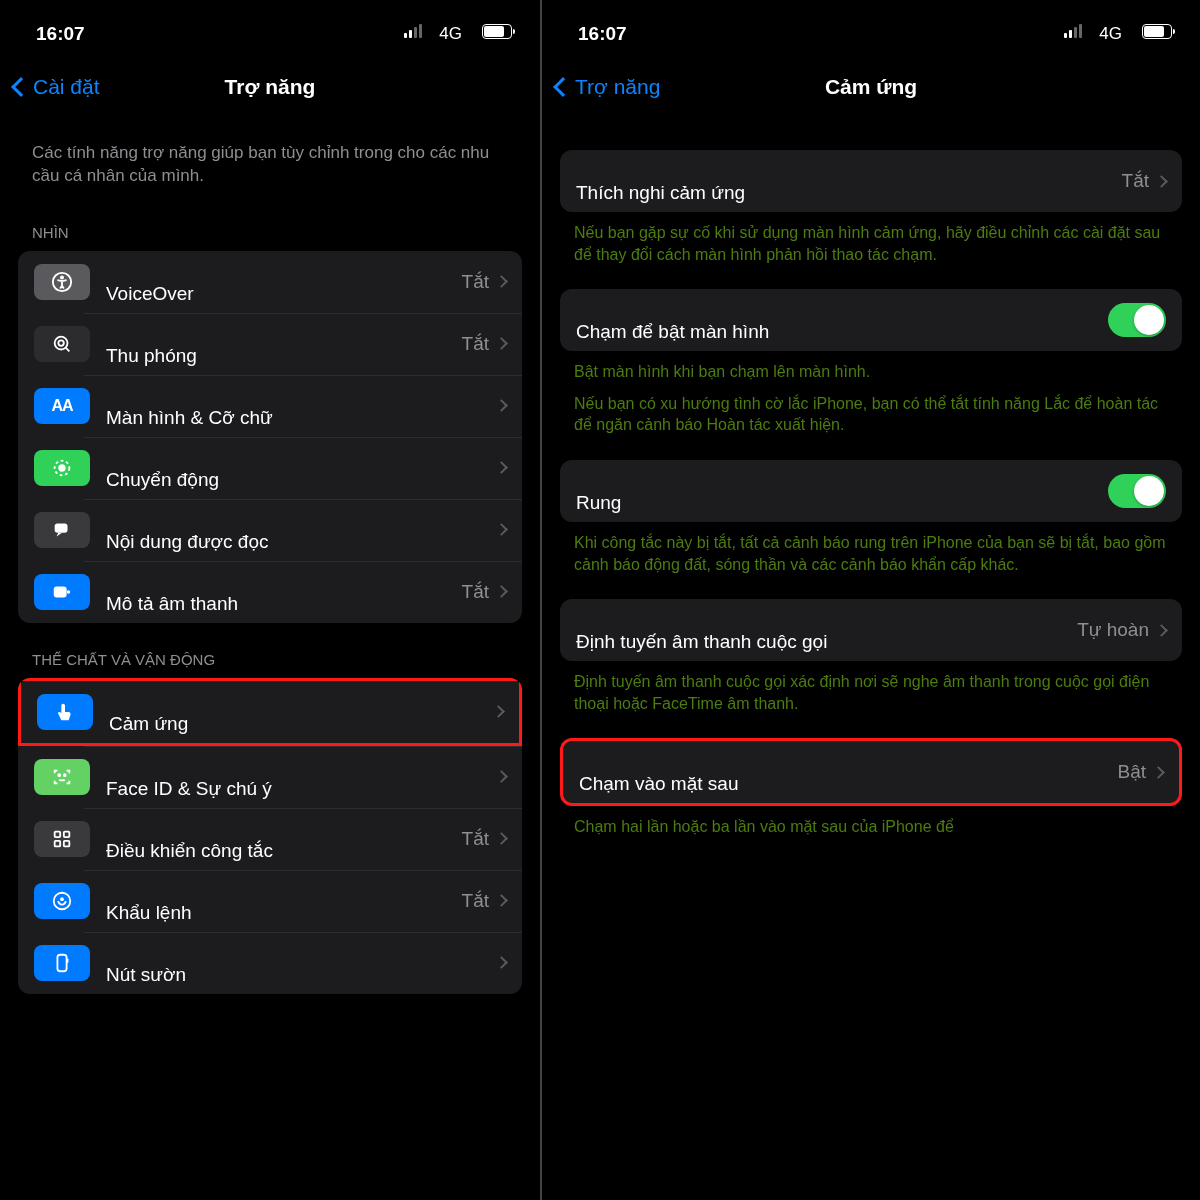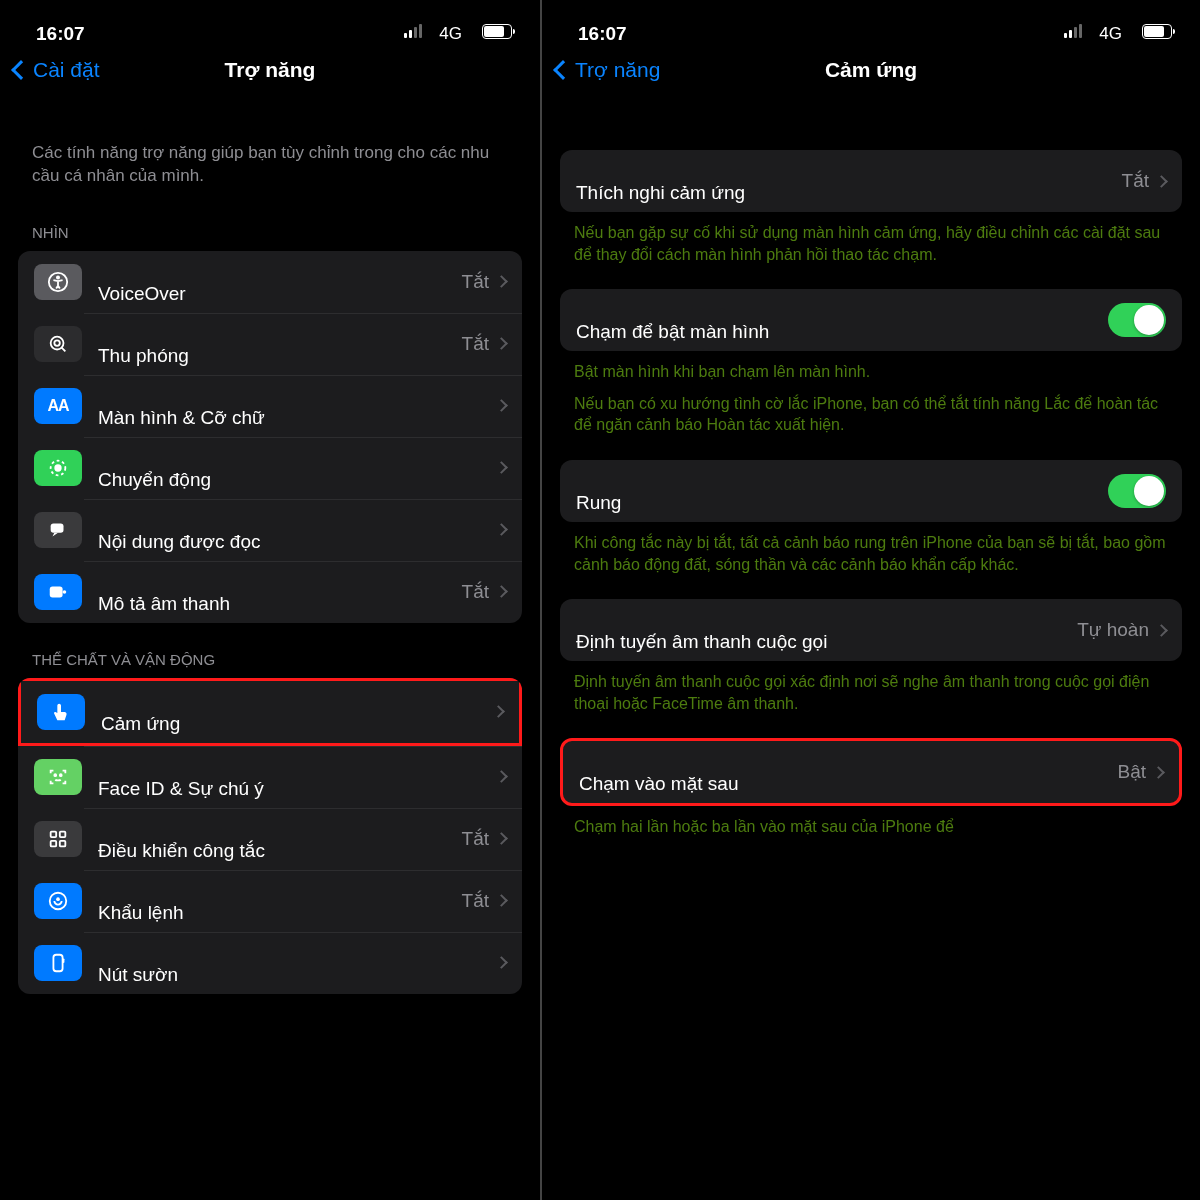--- a/index.html
+++ b/index.html
@@ -50,21 +50,21 @@
   .battery::after {
     content:""; position:absolute; right:-4px; top:4px;
     width:2px; height:5px; background:#fff; border-radius:0 2px 2px 0;
   }
   .battery .fill {
     position:absolute; left:1px; top:1px; bottom:1px;
     width:20px; background:#fff; border-radius:2px;
   }
   
   .nav-bar {
-    display: flex; align-items: flex-start;
+    display: flex; align-items: center;
     height: 58px; padding: 0 14px;
     position: relative;
   }
   .back-btn {
     display: flex; align-items: center; gap: 3px;
     color: #0a84ff; font-size: 21px; font-weight: 400;
     cursor: pointer;
   }
   .back-chevron {
     width: 14px; height:14px;
@@ -96,21 +96,21 @@
   .row {
     display: flex; align-items: center;
     min-height: 56px; padding: 8px 16px;
     position: relative; cursor: pointer;
   }
   .row + .row::before {
     content:""; position:absolute; left:66px; right:0; top:0;
     height:1px; background: rgba(255,255,255,0.08);
   }
   .icon-box {
-    width: 48px; height: 36px; border-radius: 8px;
+    width: 56px; height: 36px; border-radius: 8px;
     display:flex; align-items:center; justify-content:center;
     margin-right: 16px; flex-shrink: 0;
     color:#fff;
   }
   .row-label { flex: 1; font-size: 19px; font-weight: 400; margin-top: 24px; }
   .row-value { color: #8e8e93; font-size: 19px; margin-right: 8px; }
   .chevron {
     width: 9px; height: 9px;
     border-right: 2.5px solid #5a5a5e;
     border-top: 2.5px solid #5a5a5e;

